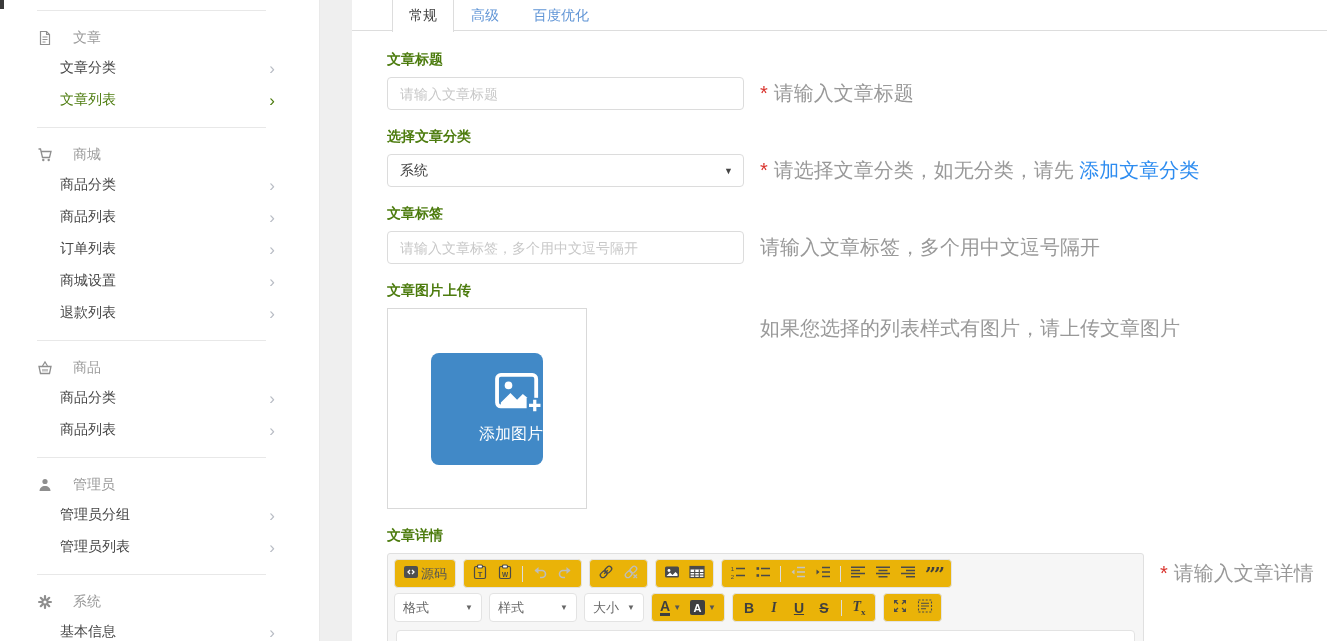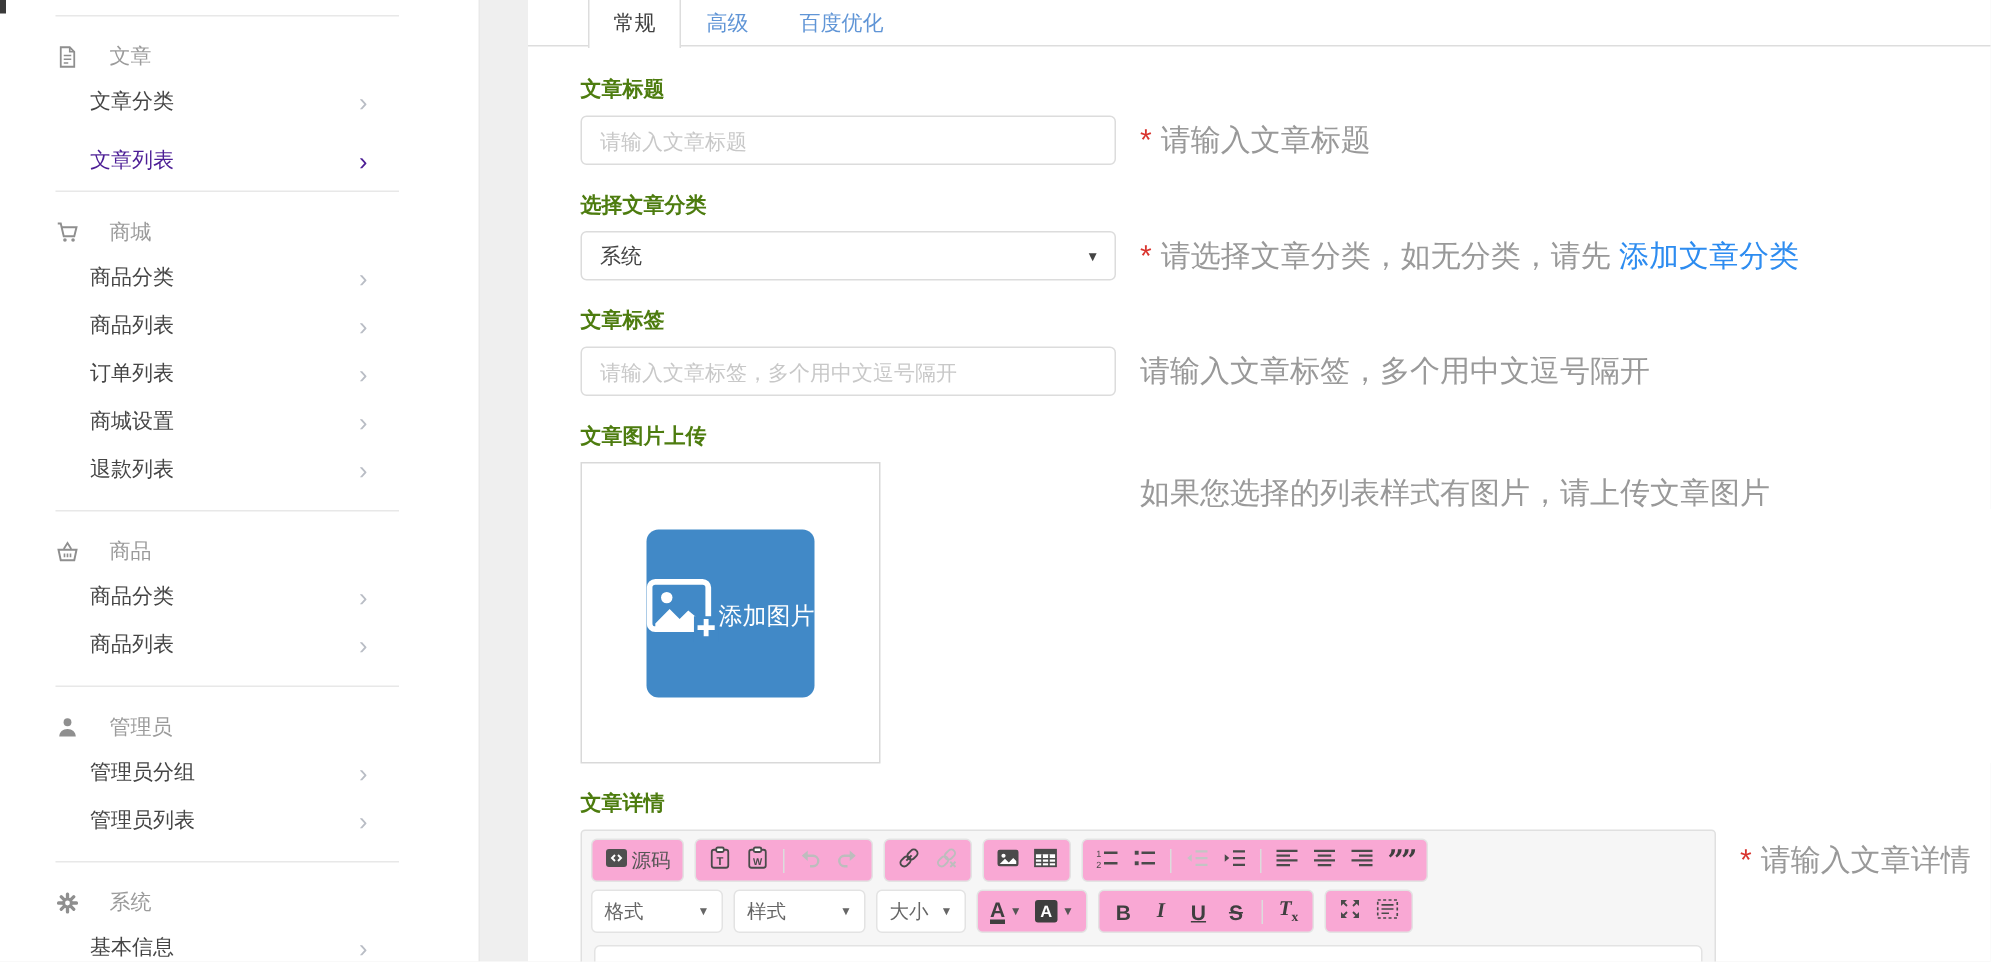--- a/index.html
+++ b/index.html
@@ -14,23 +14,23 @@
   
   .sidebar { position:absolute; left:0; top:0; width:320px; height:641px;
              background:#fff; border-right:1px solid #e9e9e9; }
   .corner-mark { position:absolute; left:0; top:0; width:4px; height:9px; background:#3a3a3a; }
   .side-divider { height:1px; background:#e8e8e8; margin:0 53px 0 37px; }
   .side-divider.first { margin-top:10px; }
   .side-section { padding-top:13px; padding-bottom:11px; }
   .section-head { display:flex; align-items:center; height:28px; padding-left:37px; cursor:default; }
   .section-head .ttl { margin-left:20px; color:#9b9b9b; font-size:14px; }
   .side-item { display:flex; align-items:center; justify-content:space-between;
-               height:32px; padding-left:60px; padding-right:74px; color:#454545; cursor:pointer; }
+               height:32px; padding-left:60px; padding-right:44px; color:#454545; cursor:pointer; }
   .side-item .chev { color:#b9bdc5; font-size:17px; line-height:1; }
-  .side-item.active, .side-item.active .chev { color:#4c1d95;align-items:flex-end; }
+  .side-item.active, .side-item.active .chev { color:#4d7c0f; }
   .sicon { width:16px; height:16px; display:inline-flex; }
 
   
   .main { position:absolute; left:352px; top:0; width:1080px; height:641px; background:#fff; }
   .tabbar { height:31px; border-bottom:1px solid #dddddd; padding-left:40px; display:flex; align-items:stretch; }
   .tab { line-height:30px; font-size:14px; cursor:pointer; }
   .tab.active { background:#fff; border-left:1px solid #ddd; border-right:1px solid #ddd;
                 padding:0 16px; color:#404040; height:32px; }
   .tab.plain { color:#6095d6; padding:0 17px; }
 
@@ -50,29 +50,29 @@
   .fhint { margin-left:16px; color:#999; font-size:20px; white-space:nowrap; }
   .fhint.toppad { margin-top:7px; }
   .req { color:#d9342e; margin-right:6px; }
   .hlink { color:#2d8cf0; text-decoration:none; cursor:pointer; }
 
   
   .upcol { width:357px; }
   .upload-box { width:200px; height:201px; border:1px solid #d9d9d9; background:#fff;
                 display:flex; align-items:center; justify-content:center; }
   .upload-btn { width:112px; height:112px; border-radius:8px; background:#4189c7; cursor:pointer;
-                display:flex; flex-direction:row; align-items:center; justify-content:center; }
+                display:flex; flex-direction:column; align-items:flex-end; justify-content:center; }
   .upload-btn .blabel { color:#fff; font-size:16px; margin-top:6px; }
 
   
   .edrow { display:flex; align-items:flex-start; }
   .editor { width:757px; border:1px solid #e0e0e0; border-radius:3px; background:#f6f6f6; }
   .toolbar { padding:5px 6px 0 6px; }
   .trow { display:flex; flex-wrap:nowrap; }
-  .tgroup { display:inline-flex; align-items:center; background:#f9a8d4; border:1px solid #e3e3e3;
+  .tgroup { display:inline-flex; align-items:center; background:#eab308; border:1px solid #e3e3e3;
             border-radius:4px; padding:4px 8px; margin:0 7px 5px 0; gap:9px; height:29px;text-align:right; }
   .tsep { width:1px; height:16px; background:#dcdcdc; }
   .tbtn { display:flex; align-items:center; justify-content:center; min-width:16px; height:20px; cursor:pointer; }
   .tsel { display:inline-flex; align-items:center; justify-content:space-between; background:#fff;
           border:1px solid #e3e3e3; border-radius:4px; height:29px; padding:0 8px;
           margin:0 7px 5px 0; font-size:13px; color:#666; cursor:pointer; }
   .tsel .arrow { font-size:8px; color:#666; margin-left:8px; }
   .w88 { width:88px; } .w60 { width:60px; }
   .srclbl { font-size:13px; color:#555; margin-left:2px; }
   .ltr { font-size:14px; color:#3f3f3f; font-weight:bold; }

